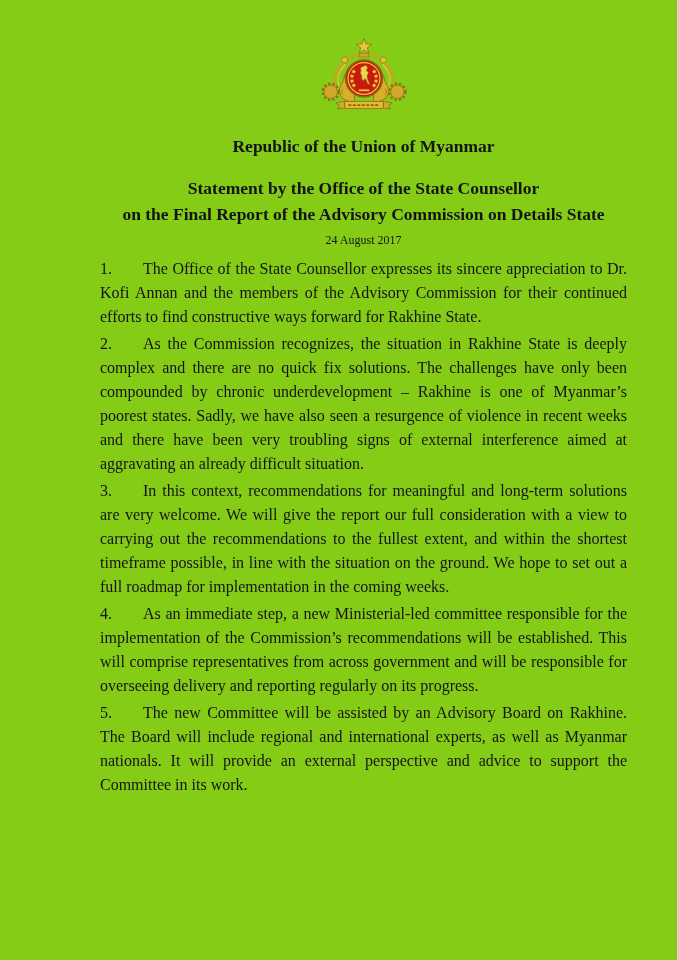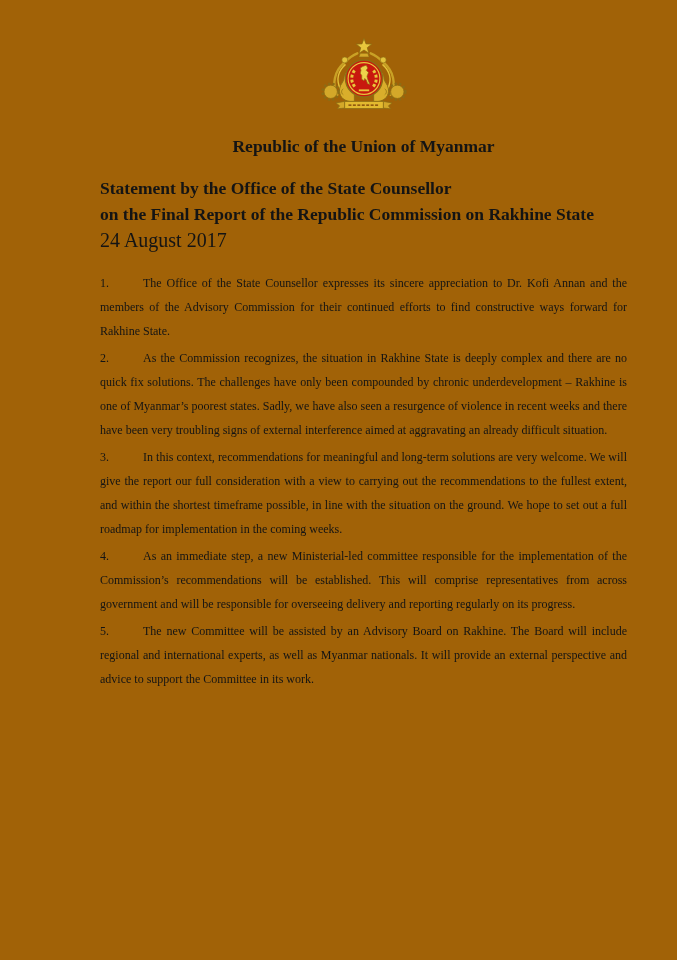--- a/index.html
+++ b/index.html
@@ -1,53 +1,54 @@
 <!DOCTYPE html>
 <html><head>
 <meta charset="utf-8">
 <style>
   html, body { margin: 0; padding: 0; background: #ffffff; }
   .page {
     position: relative;
     width: 677px;
     height: 960px;
     margin: 0 auto;
-    background: #a16207;
+    background: #84cc16;
     box-sizing: border-box;
     padding: 0 50px 0 100px;
     font-family: "Liberation Serif", "DejaVu Serif", serif;
     color: #141414;
     overflow: hidden;
   }
   .emblem-wrap {
     padding-top: 37px;
     text-align: center;
     line-height: 0;
   }
   .org-header {
     margin-top: 19px;
     text-align: center;
     font-weight: bold;
     font-size: 17.5px;
     line-height: 26px;
   }
   .title-block {
     margin-top: 16px;
+    text-align: center;
     font-weight: bold;
     font-size: 17.5px;
     line-height: 26px;
   }
   .date-line {
     font-weight: normal;
-    font-size: 20px;
+    font-size: 12px;
     line-height: 26px;
   }
   article.body-text {
-    margin-top: 18px;
-    font-size: 12px;
+    margin-top: 4px;
+    font-size: 16px;
     line-height: 24px;
     text-align: justify;
   }
   p.para { margin: 0 0 3px 0; }
   p.para .num { display: inline-block; width: 43px; }
 </style>
 </head>
 <body>
 
 <div class="page">
@@ -100,21 +101,21 @@
       <path d="M45,92 h42" stroke="#7A3B06" stroke-width="1.6" stroke-dasharray="4 2"></path>
     </svg>
   </div>
 
   <header class="org-header">
     <div>Republic of the Union of Myanmar</div>
   </header>
 
   <section class="title-block">
     <div>Statement by the Office of the State Counsellor</div>
-    <div>on the Final Report of the Republic Commission on Rakhine State</div>
+    <div>on the Final Report of the Advisory Commission on Details State</div>
     <div class="date-line">24 August 2017</div>
   </section>
 
   <article class="body-text">
     <p class="para"><span class="num">1.</span><span>The Office of the State Counsellor expresses its sincere appreciation to Dr. Kofi Annan and the members of the Advisory Commission for their continued efforts to find constructive ways forward for Rakhine State.</span></p>
     <p class="para"><span class="num">2.</span><span>As the Commission recognizes, the situation in Rakhine State is deeply complex and there are no quick fix solutions. The challenges have only been compounded by chronic underdevelopment – Rakhine is one of Myanmar’s poorest states. Sadly, we have also seen a resurgence of violence in recent weeks and there have been very troubling signs of external interference aimed at aggravating an already difficult situation.</span></p>
     <p class="para"><span class="num">3.</span><span>In this context, recommendations for meaningful and long-term solutions are very welcome. We will give the report our full consideration with a view to carrying out the recommendations to the fullest extent, and within the shortest timeframe possible, in line with the situation on the ground. We hope to set out a full roadmap for implementation in the coming weeks.</span></p>
     <p class="para"><span class="num">4.</span><span>As an immediate step, a new Ministerial-led committee responsible for the implementation of the Commission’s recommendations will be established. This will comprise representatives from across government and will be responsible for overseeing delivery and reporting regularly on its progress.</span></p>
     <p class="para"><span class="num">5.</span><span>The new Committee will be assisted by an Advisory Board on Rakhine. The Board will include regional and international experts, as well as Myanmar nationals. It will provide an external perspective and advice to support the Committee in its work.</span></p>
   </article>

